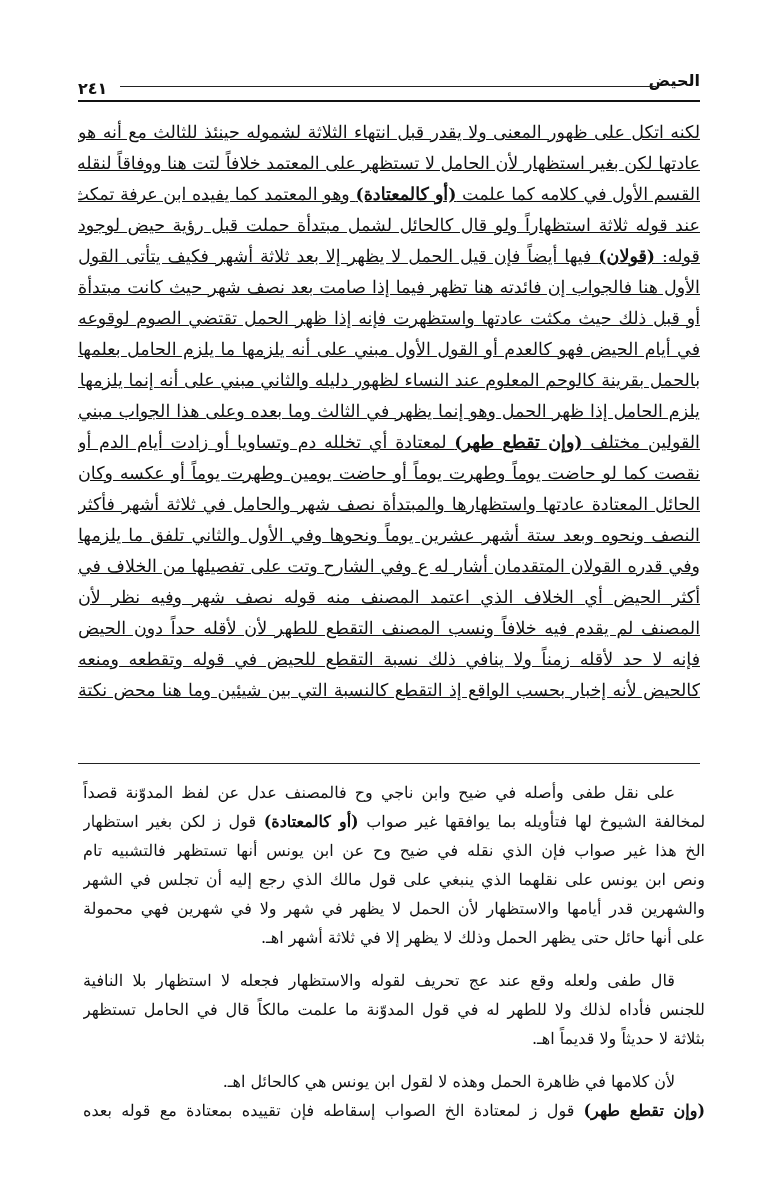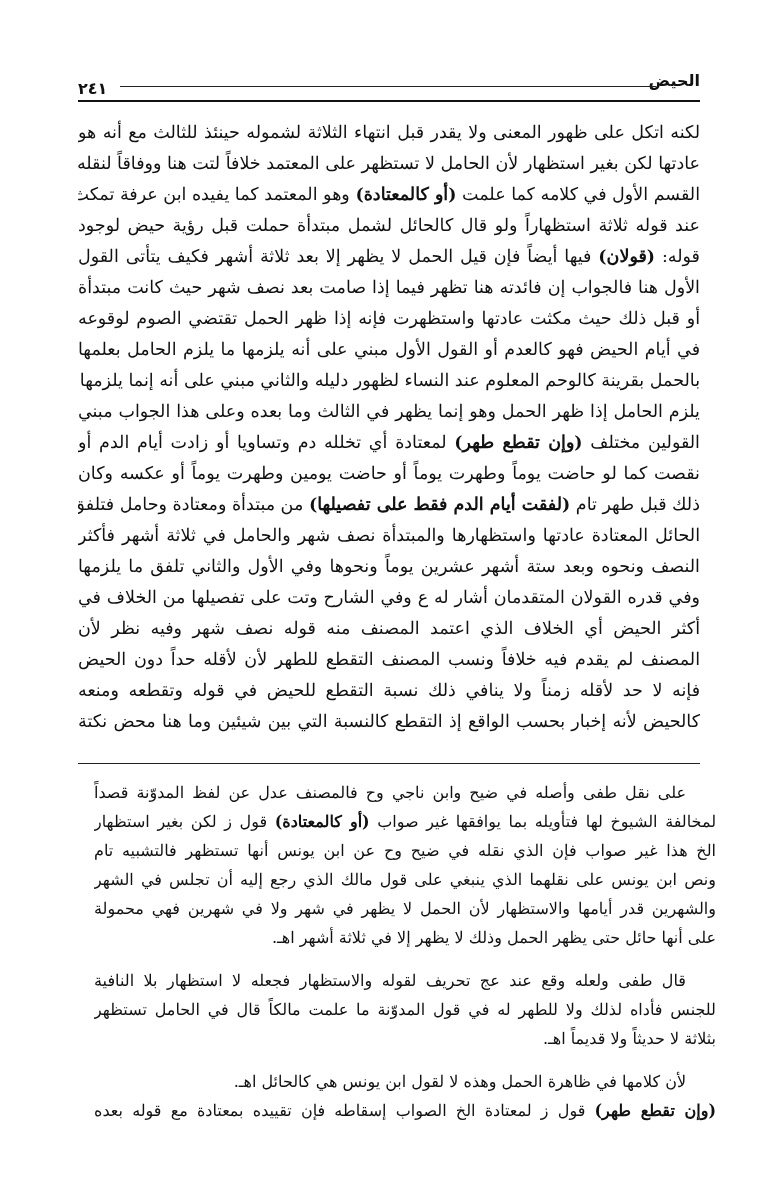--- a/index.html
+++ b/index.html
@@ -4,23 +4,23 @@
 <style>
   html, body { margin: 0; padding: 0; background: #ffffff; }
   body { width: 765px; height: 1179px; position: relative; overflow: hidden; color: #111; }
   .page { position: absolute; left: 78px; top: 0; width: 622px; direction: rtl; font-family: "DejaVu Serif", "Liberation Serif", serif; }
   .header { position: absolute; top: 70px; left: 0; width: 622px; height: 22px; }
   .header .title { position: absolute; right: 0; top: 0; font-family: "DejaVu Sans", sans-serif; font-weight: bold; font-size: 16px; line-height: 22px; }
   .header .pageno { position: absolute; left: 0; top: 8px; font-family: "DejaVu Sans", sans-serif; font-weight: bold; font-size: 16px; line-height: 22px; direction: ltr; }
   .header .thin-rule { position: absolute; left: 42px; right: 44px; top: 16px; border-top: 1px solid #222; }
   .header .thick-rule { position: absolute; left: 0; right: 0; top: 30px; border-top: 2px solid #111; }
   .main { position: absolute; top: 117px; left: 0; width: 622px; }
-  .line { display: block; height: 31px; line-height: 31px; font-size: 17.5px; text-align: justify; text-align-last: justify; white-space: nowrap; overflow: hidden; }
+  .line { display: block; height: 31px; line-height: 31px; font-size: 17.5px; text-align: justify; text-align-last: justify; white-space: nowrap; overflow: hidden; text-decoration: underline; }
   .fn-sep { position: absolute; top: 763px; left: 0; width: 622px; border-top: 1px solid #222; }
-  .notes { position: absolute; top: 778px; left: 16px; width: 622px; }
+  .notes { position: absolute; top: 778px; left: 5px; width: 622px; }
   .fline { display: block; height: 29px; line-height: 29px; font-size: 16px; white-space: nowrap; overflow: hidden; text-align: justify; text-align-last: justify; }
   .fline.indent { padding-right: 30px; }
   .fline.last { text-align-last: right; }
   .gap { display: block; height: 14px; }
   b { font-weight: bold; }
 </style>
 </head>
 <body>
 
 <div class="page">
@@ -37,21 +37,20 @@
       <span class="line"><span>القسم الأول في كلامه كما علمت </span><b>(أو كالمعتادة)</b><span> وهو المعتمد كما يفيده ابن عرفة تمكث</span></span>
       <span class="line"><span>عند قوله ثلاثة استظهاراً ولو قال كالحائل لشمل مبتدأة حملت قبل رؤية حيض لوجود</span><b></b><span></span></span>
       <span class="line"><span>قوله: </span><b>(قولان)</b><span> فيها أيضاً فإن قيل الحمل لا يظهر إلا بعد ثلاثة أشهر فكيف يتأتى القول</span></span>
       <span class="line"><span>الأول هنا فالجواب إن فائدته هنا تظهر فيما إذا صامت بعد نصف شهر حيث كانت مبتدأة</span><b></b><span></span></span>
       <span class="line"><span>أو قبل ذلك حيث مكثت عادتها واستظهرت فإنه إذا ظهر الحمل تقتضي الصوم لوقوعه</span><b></b><span></span></span>
       <span class="line"><span>في أيام الحيض فهو كالعدم أو القول الأول مبني على أنه يلزمها ما يلزم الحامل بعلمها</span><b></b><span></span></span>
       <span class="line"><span>بالحمل بقرينة كالوحم المعلوم عند النساء لظهور دليله والثاني مبني على أنه إنما يلزمها ما</span><b></b><span></span></span>
       <span class="line"><span>يلزم الحامل إذا ظهر الحمل وهو إنما يظهر في الثالث وما بعده وعلى هذا الجواب مبني</span><b></b><span></span></span>
       <span class="line"><span>القولين مختلف </span><b>(وإن تقطع طهر)</b><span> لمعتادة أي تخلله دم وتساويا أو زادت أيام الدم أو</span></span>
       <span class="line"><span>نقصت كما لو حاضت يوماً وطهرت يوماً أو حاضت يومين وطهرت يوماً أو عكسه وكان</span><b></b><span></span></span>
-      <span class="line"><span>ذلك قبل طهر تام </span><b>(لفقت أيام الدم فقط على تفصيلها)</b><span> من مبتدأة ومعتادة وحامل فتلفق</span></span>
       <span class="line"><span>الحائل المعتادة عادتها واستظهارها والمبتدأة نصف شهر والحامل في ثلاثة أشهر فأكثر</span><b></b><span></span></span>
       <span class="line"><span>النصف ونحوه وبعد ستة أشهر عشرين يوماً ونحوها وفي الأول والثاني تلفق ما يلزمها</span><b></b><span></span></span>
       <span class="line"><span>وفي قدره القولان المتقدمان أشار له ع وفي الشارح وتت على تفصيلها من الخلاف في</span><b></b><span></span></span>
       <span class="line"><span>أكثر الحيض أي الخلاف الذي اعتمد المصنف منه قوله نصف شهر وفيه نظر لأن</span><b></b><span></span></span>
       <span class="line"><span>المصنف لم يقدم فيه خلافاً ونسب المصنف التقطع للطهر لأن لأقله حداً دون الحيض</span><b></b><span></span></span>
       <span class="line"><span>فإنه لا حد لأقله زمناً ولا ينافي ذلك نسبة التقطع للحيض في قوله وتقطعه ومنعه</span><b></b><span></span></span>
       <span class="line"><span>كالحيض لأنه إخبار بحسب الواقع إذ التقطع كالنسبة التي بين شيئين وما هنا محض نكتة</span><b></b><span></span></span>
     </div>
 
   <div class="fn-sep"></div>

